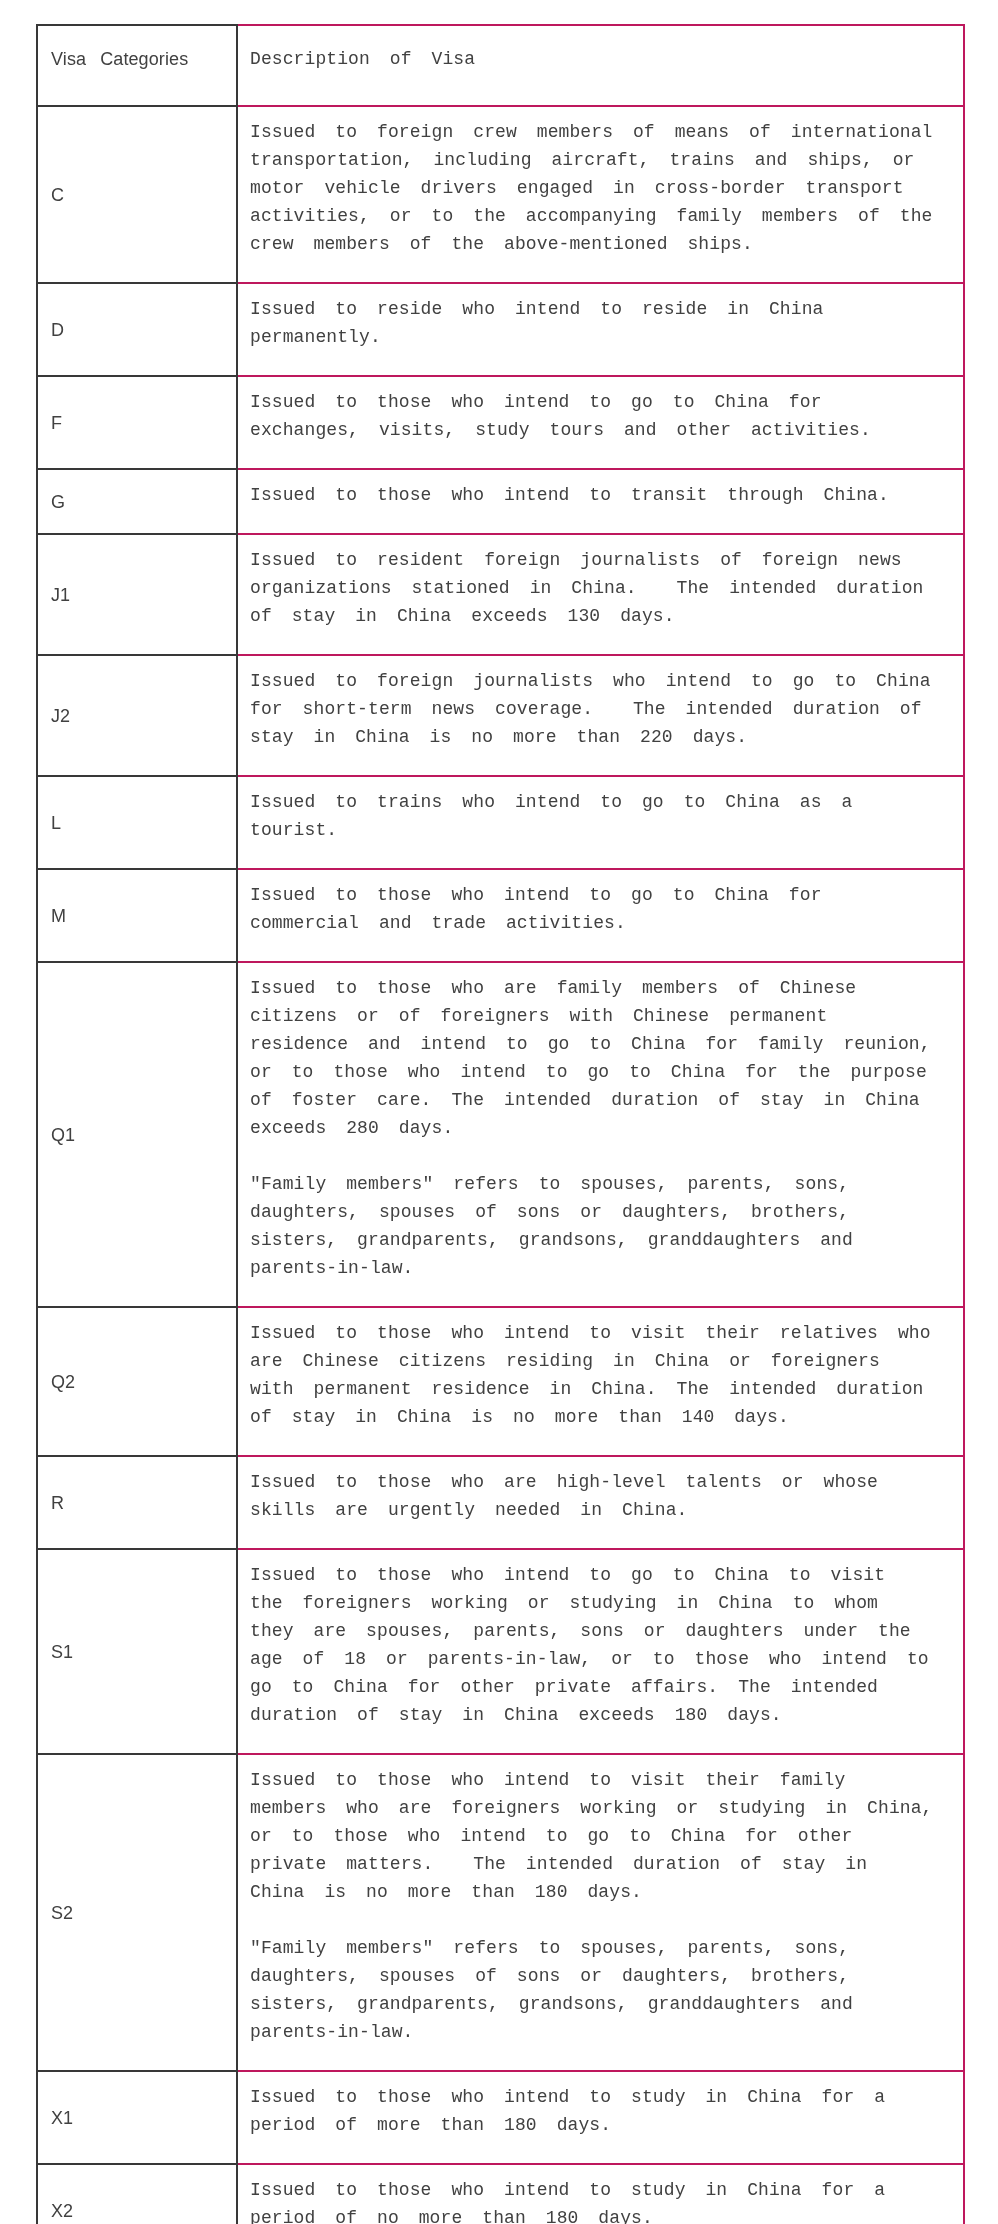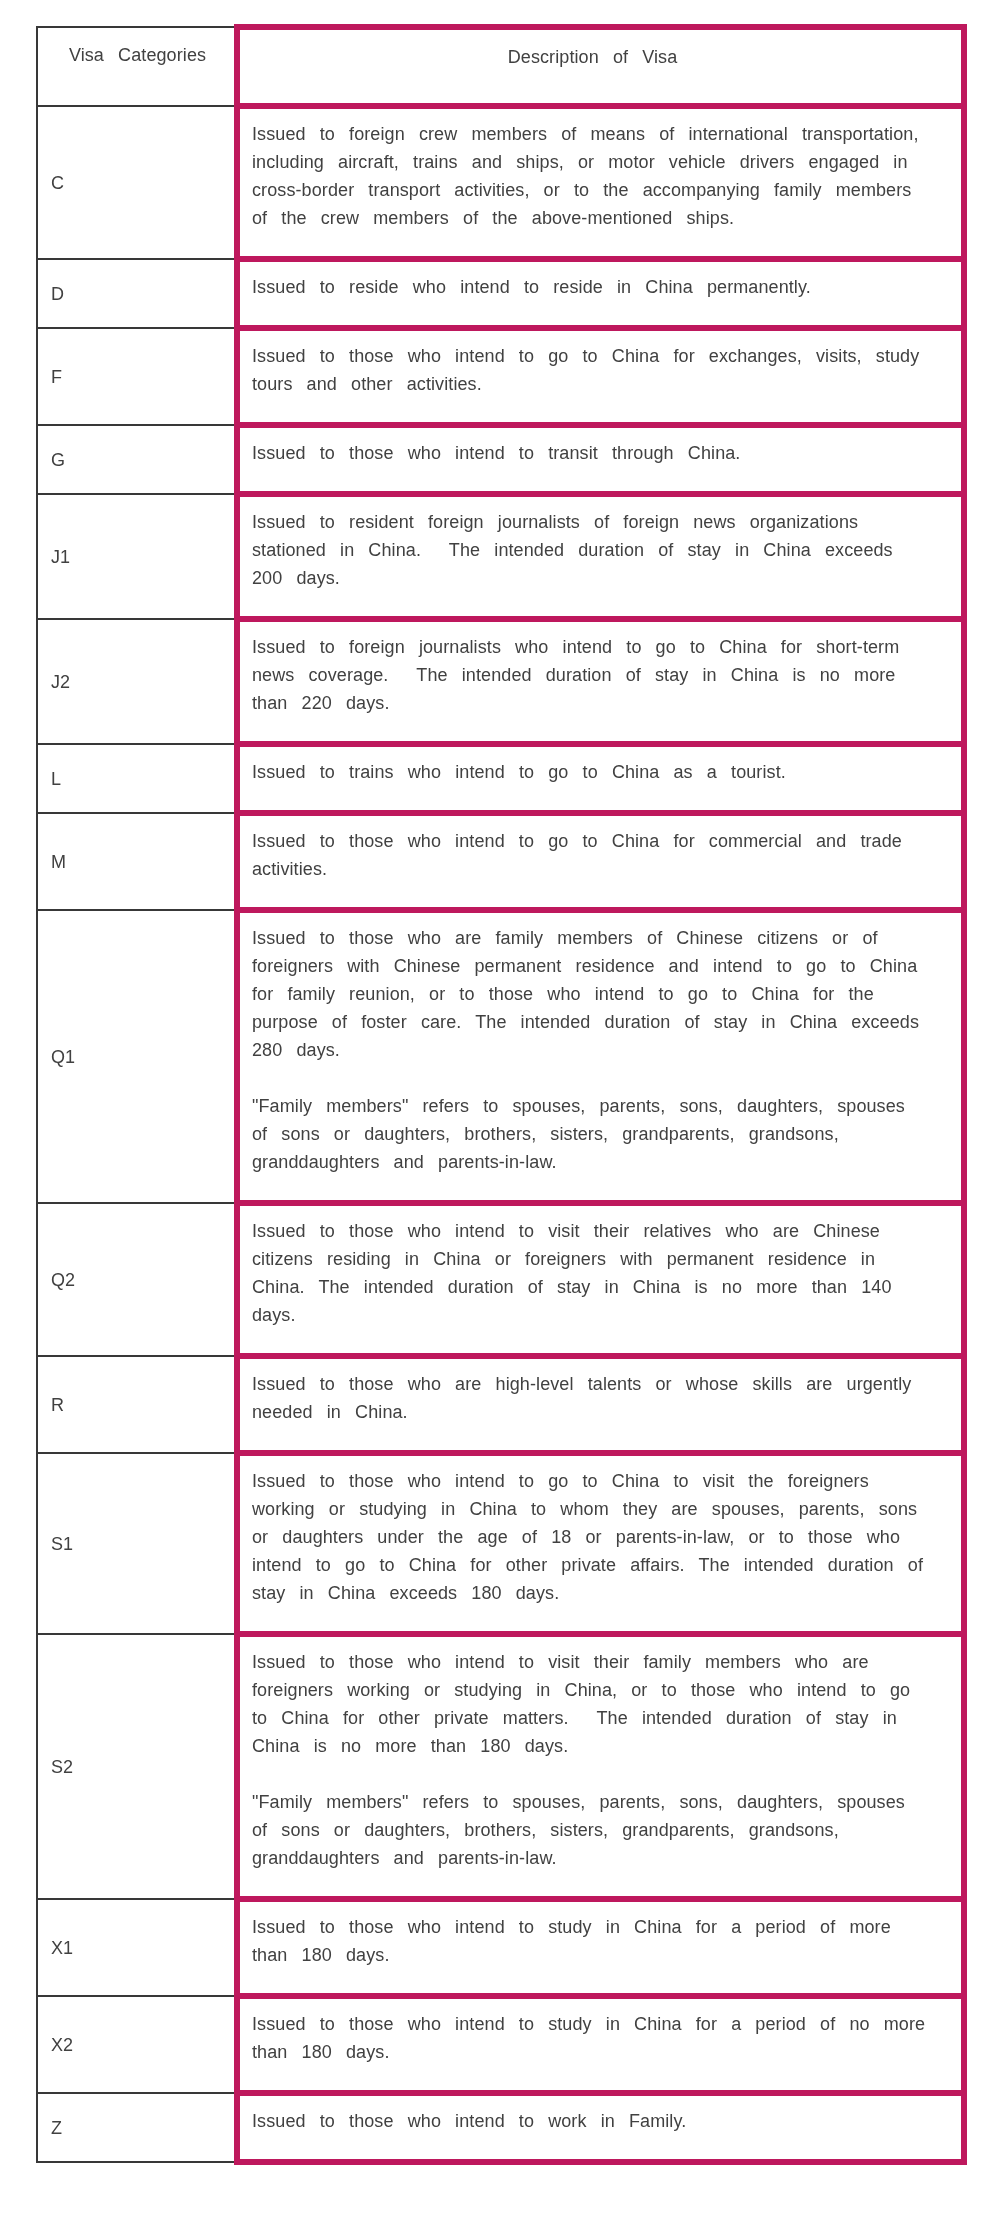--- a/index.html
+++ b/index.html
@@ -36,29 +36,29 @@
     box-sizing: border-box;
   }
   
   .cat {
     border: 2px solid #383838;
     vertical-align: middle;
     padding: 10px 10px 10px 13px;
   }
   
   .desc {
-    border: 6px solid #be185d;
+    border: 2px solid #be185d;
     vertical-align: top;
     padding: 11px 28px 24px 12px;
+    font-family: Liberation Mono, monospace;
   }
   thead .cat, thead .desc {
     vertical-align: top;
-    padding-top: 13px;
+    padding-top: 19px;
     padding-bottom: 32px;
-    text-align: center;
   }
   .desc p {
     margin: 0 0 28px 0;
     white-space: pre-wrap;
   }
   .desc p:last-child {
     margin-bottom: 0;
   }
 </style>
 </head>
@@ -101,21 +101,21 @@
   <tr>
     <th class="cat" scope="row">G</th>
     <td class="desc">
             <p>Issued to those who intend to transit through China.</p>
           </td>
   </tr>
 
   <tr>
     <th class="cat" scope="row">J1</th>
     <td class="desc">
-            <p>Issued to resident foreign journalists of foreign news organizations stationed in China.  The intended duration of stay in China exceeds 200 days.</p>
+            <p>Issued to resident foreign journalists of foreign news organizations stationed in China.  The intended duration of stay in China exceeds 130 days.</p>
           </td>
   </tr>
 
   <tr>
     <th class="cat" scope="row">J2</th>
     <td class="desc">
             <p>Issued to foreign journalists who intend to go to China for short-term news coverage.  The intended duration of stay in China is no more than 220 days.</p>
           </td>
   </tr>
 

